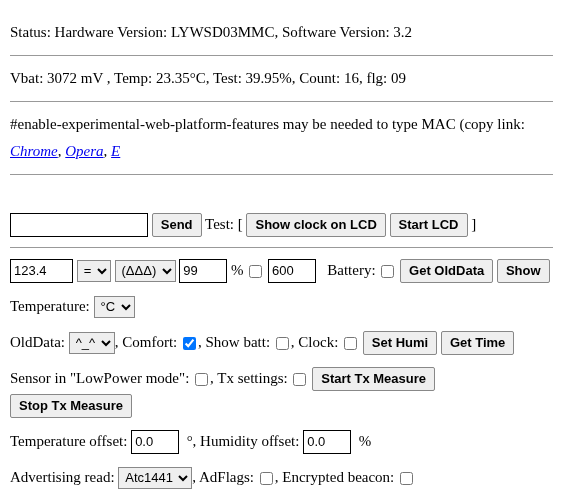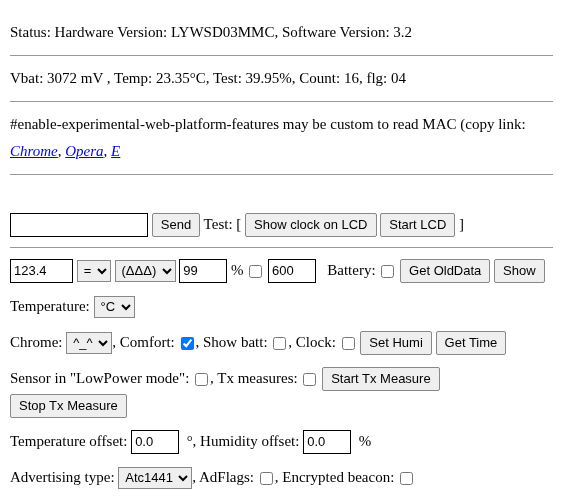--- a/index.html
+++ b/index.html
@@ -41,46 +41,47 @@
   }
   button {
     font-family: Arial, sans-serif;
     font-size: 13px;
     padding: 2px 8px;
     border: 1px solid #888;
     background: #efefef;
     border-radius: 2px;
     cursor: pointer;
     height: 24px;
+    font-weight: bold;
   }
   a.link {
     color: #0000EE;
     text-decoration: underline;
     cursor: pointer;
     font-style: italic;
   }
   .w40 { width: 40px; }
   .w55 { width: 55px; }
   .w130 { width: 130px; }
 </style>
 </head>
 <body>
 
 <div class="row">
   <span>Status: Hardware Version: </span><span>LYWSD03MMC</span><span>, Software Version: </span><span>3.2</span>
 </div>
 <hr>
 
 <div class="row">
-  <span>Vbat: </span><span>3072 mV</span><span> , Temp: </span><span>23.35°C</span><span>, Test: </span><span>39.95%</span><span>, Count: </span><span>16</span><span>, flg: </span><span>04</span>
+  <span>Vbat: </span><span>3072 mV</span><span> , Temp: </span><span>23.35°C</span><span>, Test: </span><span>39.95%</span><span>, Count: </span><span>16</span><span>, flg: </span><span>09</span>
 </div>
 <hr>
 
 <div class="row">
-  <span>#enable-experimental-web-platform-features may be custom to read MAC (copy link: </span><a class="link">Chrome</a>, <a class="link">Opera</a>, <a class="link">E</a>
+  <span>#enable-experimental-web-platform-features may be needed to type MAC (copy link: </span><a class="link">Chrome</a>, <a class="link">Opera</a>, <a class="link">E</a>
 </div>
 <hr>
 
 <div class="row">
   <br>
   <input type="text" class="w130" value="" style="">
   <button>Send</button><span> Test: [ </span><button>Show clock on LCD</button>
   <button>Start LCD</button><span> ]</span>
 </div>
 <hr>
@@ -98,34 +99,34 @@
   <button>Get OldData</button>
   <button>Show</button>
 </div>
 
 <div class="row">
   <span>Temperature: </span>
   <select><option>°C</option></select>
 </div>
 
 <div class="row">
-  <span>Chrome: </span>
+  <span>OldData: </span>
   <select><option>^_^</option></select><span>, Comfort: </span><input type="checkbox" checked="" style=""><span>, Show batt: </span><input type="checkbox" style=""><span>, Clock: </span><input type="checkbox" style="">
   <button>Set Humi</button>
   <button>Get Time</button>
 </div>
 
 <div class="row">
-  <span>Sensor in "LowPower mode": </span><input type="checkbox" style=""><span>, Tx measures: </span><input type="checkbox" style="">
+  <span>Sensor in "LowPower mode": </span><input type="checkbox" style=""><span>, Tx settings: </span><input type="checkbox" style="">
   <button>Start Tx Measure</button>
   <button>Stop Tx Measure</button>
 </div>
 
 <div class="row">
   <span>Temperature offset: </span><input type="text" class="w40" value="0.0" style="">
   &nbsp;<span>°, Humidity offset: </span><input type="text" class="w40" value="0.0" style="">
   &nbsp;<span>%</span>
 </div>
 
 <div class="row">
-  <span>Advertising type: </span>
+  <span>Advertising read: </span>
   <select><option>Atc1441</option></select><span>, AdFlags: </span><input type="checkbox" style=""><span>, Encrypted beacon: </span><input type="checkbox" style="">
 </div>
 
 </body></html>

